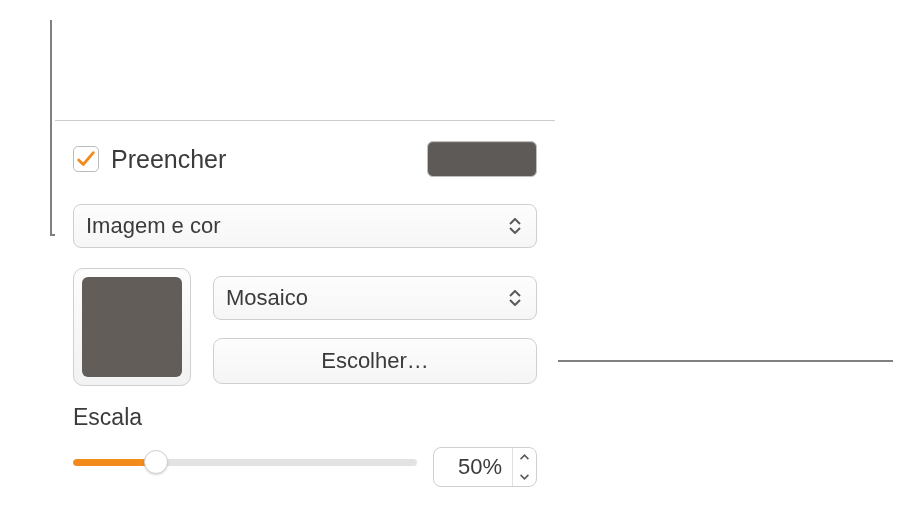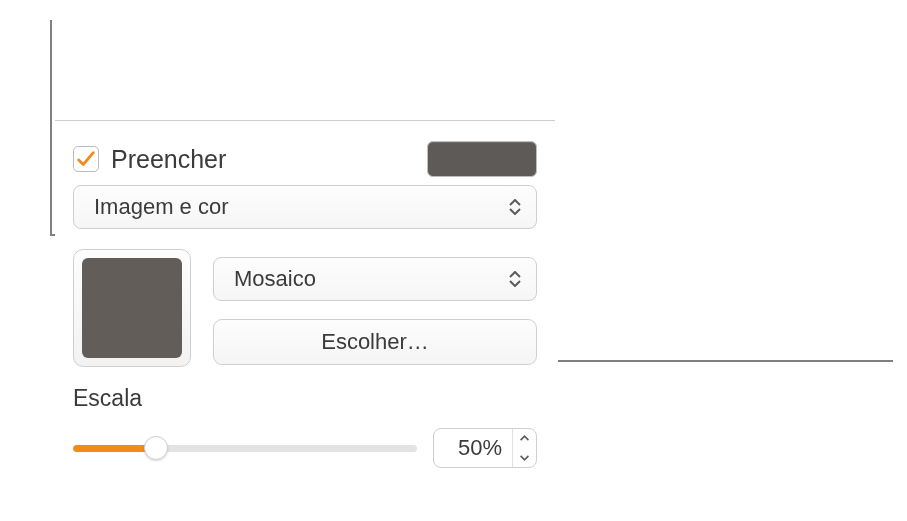--- a/index.html
+++ b/index.html
@@ -15,21 +15,21 @@
     .panel {
       position: absolute;
       left: 55px;
       top: 120px;
       width: 500px;
       background: #fff;
       padding: 20px 18px 26px 18px;
       border-top: 1.5px solid #ccc;
     }
     .row { display: flex; align-items: center; }
-    .header-row { margin-bottom: 8px; justify-content: space-between; }
+    .header-row { margin-bottom: 27px; justify-content: space-between; }
     .check-wrap { display: flex; align-items: center; gap: 12px; }
     .checkbox {
       width: 26px; height: 26px;
       border: 1.5px solid #bbb;
       border-radius: 5px;
       display: flex; align-items: center; justify-content: center;
       background: #fff;
       cursor: pointer;
     }
     .checkbox svg { width: 22px; height: 22px; }
@@ -43,21 +43,21 @@
       cursor: pointer;
     }
     .popup {
       display: flex;
       align-items: center;
       justify-content: space-between;
       height: 44px;
       border: 1.5px solid #cfcfcf;
       border-radius: 8px;
       background: linear-gradient(#fdfdfd,#f6f6f6);
-      padding: 0 12px 0 20px;
+      padding: 0 12px 0 12px;
       cursor: pointer;
     }
     .popup-text { font-size: 22px; color: #3b3b3b; }
     .popup-arrows {
       width: 18px; display: flex; flex-direction: column; align-items: center;
       line-height: 0;
     }
     .popup-arrows svg { width: 14px; height: 8px; }
     .fill-type { width: 100%; margin-bottom: 20px; }
     .mid-row { display: flex; gap: 22px; margin-bottom: 8px; align-items: stretch; }
@@ -80,21 +80,21 @@
     .choose-btn {
       height: 46px; width: 100%;
       border: 1.5px solid #cfcfcf;
       border-radius: 9px;
       background: linear-gradient(#fdfdfd,#f5f5f5);
       display: flex; align-items: center; justify-content: center;
       font-size: 22px; color: #3b3b3b;
       cursor: pointer;
     }
     .scale-label { font-size: 23px; color: #3b3b3b; margin-top: 18px; margin-bottom: 16px; }
-    .scale-row { display: flex; align-items: center; gap: 16px; }
+    .scale-row { display: flex; align-items: flex-start; gap: 16px; }
     .slider-wrap { flex: 1; position: relative; height: 30px; display: flex; align-items: center; cursor: pointer; }
     .slider-track {
       height: 7px; width: 100%;
       background: #e3e3e3;
       border-radius: 4px;
       position: relative;
       overflow: hidden;
     }
     .slider-fill {
       position: absolute; left: 0; top: 0; bottom: 0;

